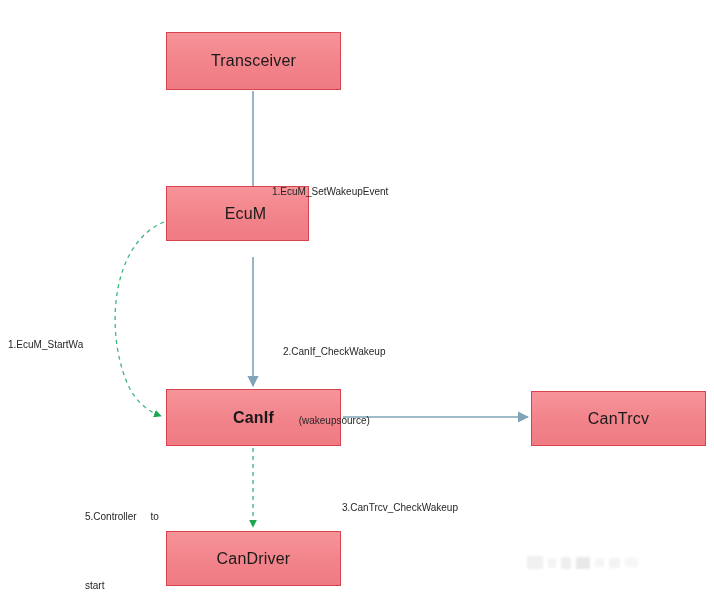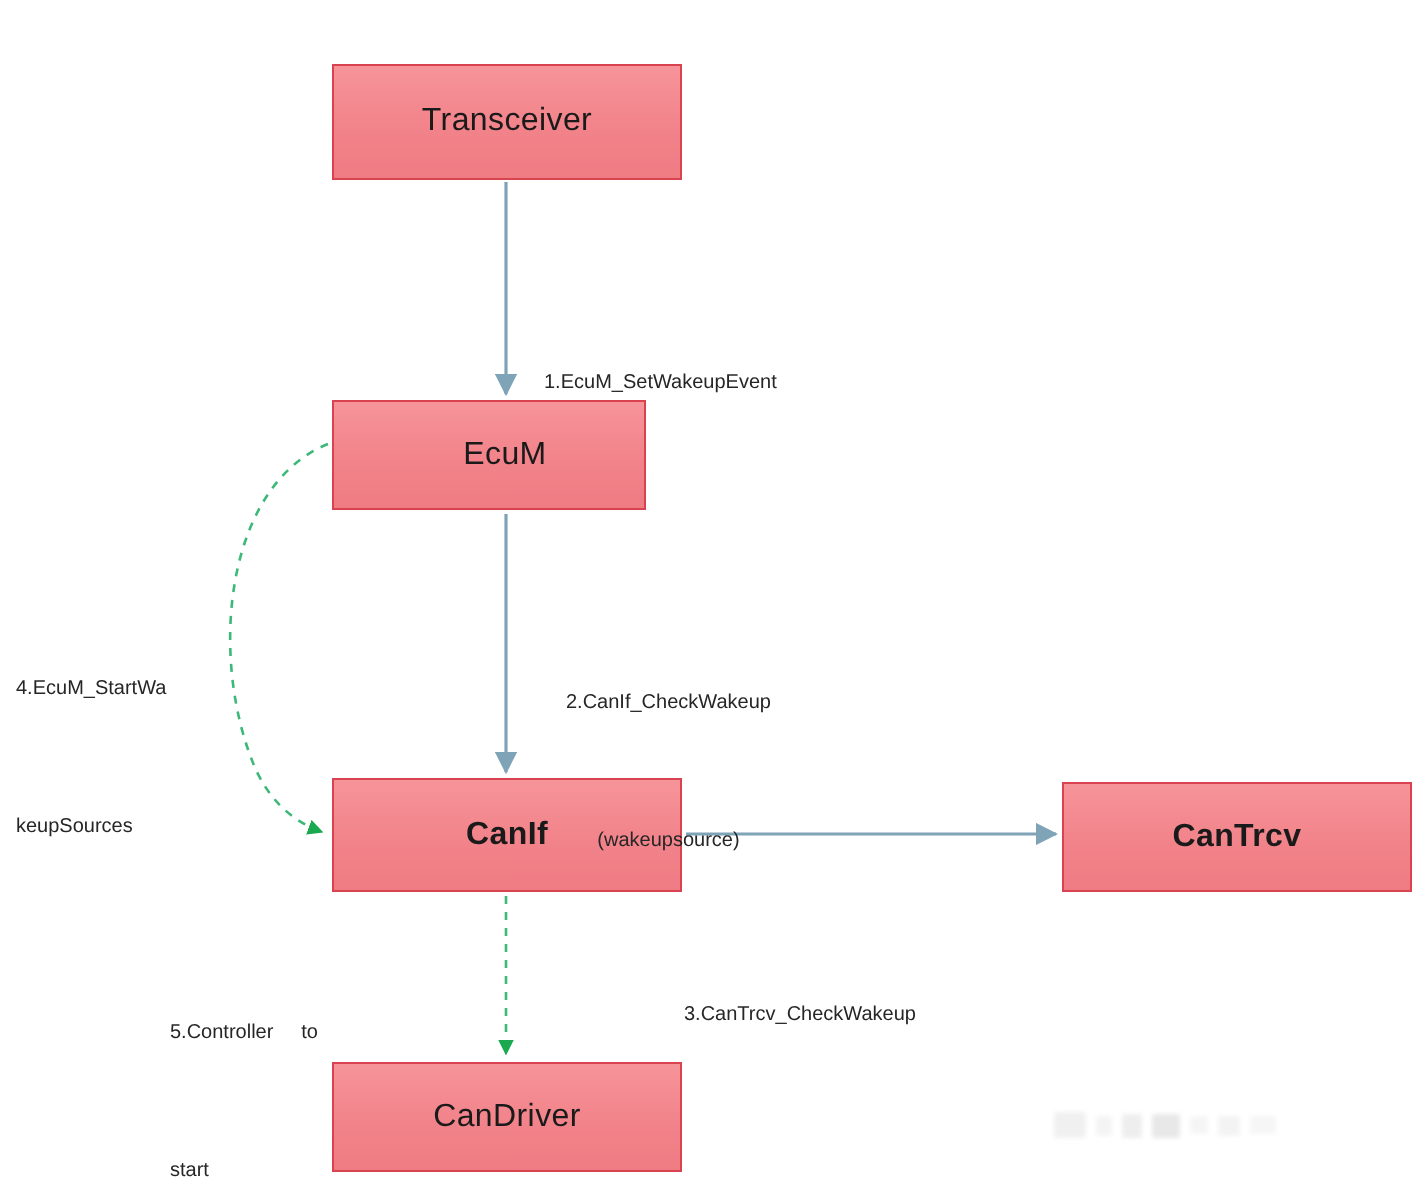--- a/index.html
+++ b/index.html
@@ -89,29 +89,29 @@
 
     <path d="M 164 222 C 112 243, 104 330, 128 385 C 137 404, 150 412, 161 416" fill="none" stroke="#3cb878" stroke-width="1.3" stroke-dasharray="4 4" marker-end="url(#arrow-green)"></path>
 
     <line x1="253" y1="448" x2="253" y2="527" stroke="#3cb878" stroke-width="1.3" stroke-dasharray="4 4" marker-end="url(#arrow-green)"></line>
   </svg>
 
   <div class="node" style="left:166px; top:32px; width:175px; height:58px;">
     <span>Transceiver</span>
   </div>
 
-  <div class="node" style="left:166px; top:200px; width:157px; height:55px;padding-left:16px;">
+  <div class="node" style="left:166px; top:186px; width:143px; height:55px;padding-left:16px;">
     <span>EcuM</span>
   </div>
 
   <div class="node" style="left:166px; top:389px; width:175px; height:57px;font-weight:bold;">
     <span>CanIf</span>
   </div>
 
-  <div class="node" style="left:531px; top:391px; width:175px; height:55px;font-weight:bold;">
+  <div class="node" style="left:531px; top:391px; width:175px; height:55px;">
     <span>CanTrcv</span>
   </div>
 
   <div class="node" style="left:166px; top:531px; width:175px; height:55px;">
     <span>CanDriver</span>
   </div>
 
   <div class="edge-label" style="left:272px; top:134px;">
     <div>1.EcuM_SetWakeupEvent</div>
   </div>
@@ -119,22 +119,21 @@
   <div class="edge-label" style="left:283px; top:294px;text-align:center;">
     <div>2.CanIf_CheckWakeup</div>
     <div>(wakeupsource)</div>
   </div>
 
   <div class="edge-label" style="left:342px; top:450px;">
     <div>3.CanTrcv_CheckWakeup</div>
   </div>
 
   <div class="edge-label" style="left:8px; top:287px;">
-    <div>4.EcuM_StartWa</div>
-    <div>keupSources</div>
+    <div>1.EcuM_StartWa</div>
   </div>
 
   <div class="edge-label" style="left:85px; top:459px;">
     <div>5.Controller     to</div>
     <div>start</div>
   </div>
 
   <div class="watermark" style="left:527px; top:556px;">
     <span class="wm-blk" style="width:16px; height:13px; background:#d0d0d0;"></span>
     <span class="wm-blk" style="width:8px;  height:10px; background:#dcdcdc;"></span>

